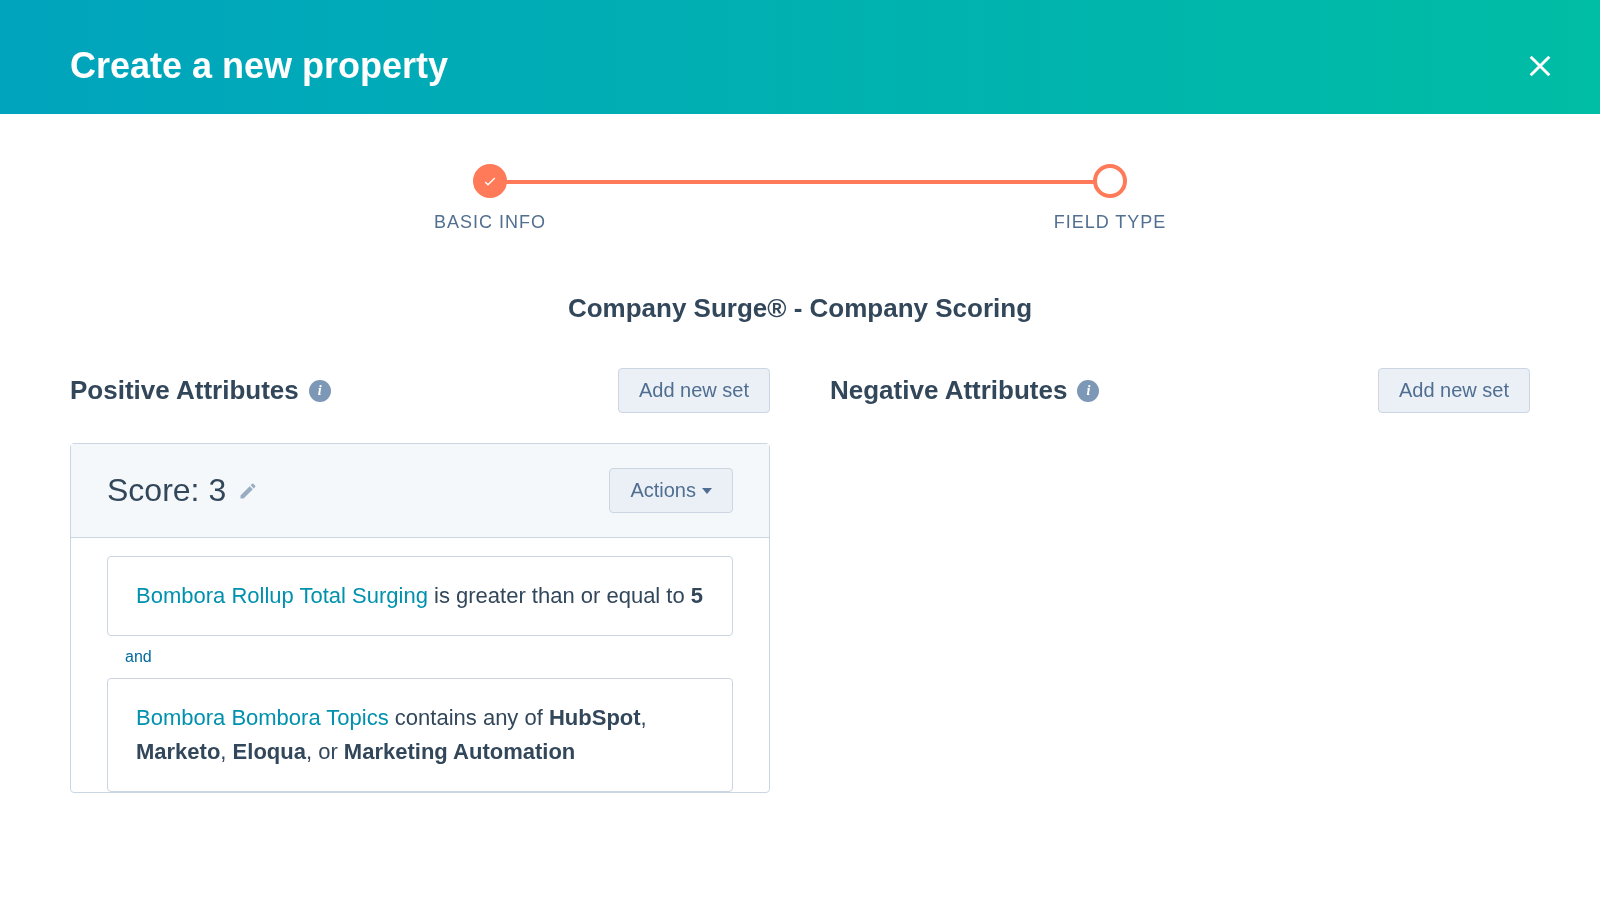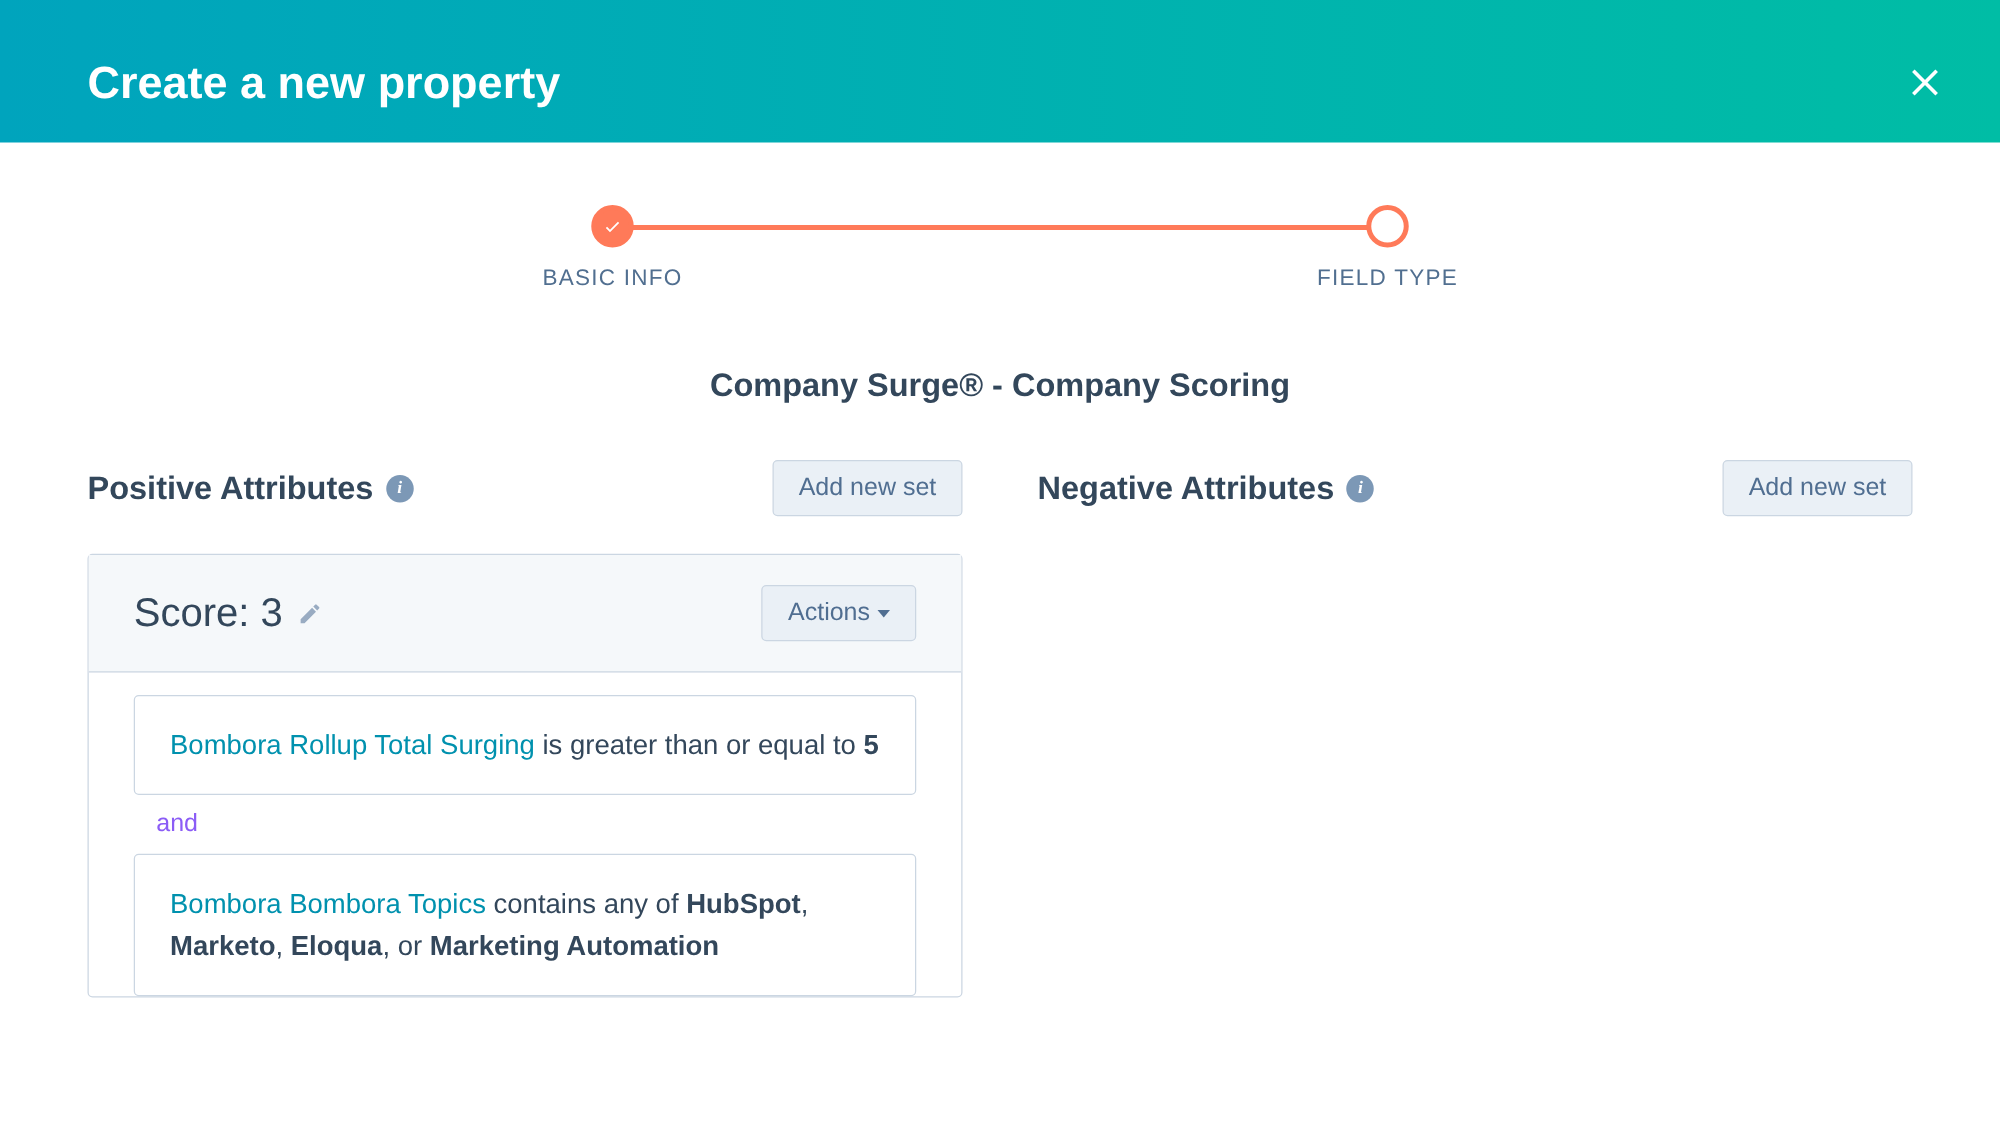--- a/index.html
+++ b/index.html
@@ -172,22 +172,22 @@
     border: 1px solid #cbd6e2;
     border-radius: 4px;
     padding: 22px 28px;
     font-size: 22px;
     line-height: 1.55;
     color: #33475b;
   }
   .rule .link { color: #0091ae; }
   .rule .bold { font-weight: 600; }
   .joiner {
-    color: #8b5cf6;
-    font-size: 20px;
+    color: #0369a1;
+    font-size: 16px;
     padding: 12px 4px 12px 18px;
   }
   .empty-card {
     border: 1px solid #dfe3eb;
     border-radius: 4px;
     padding: 36px 40px;
     font-size: 22px;
     color: #33475b;
   }
   .caret-down {

